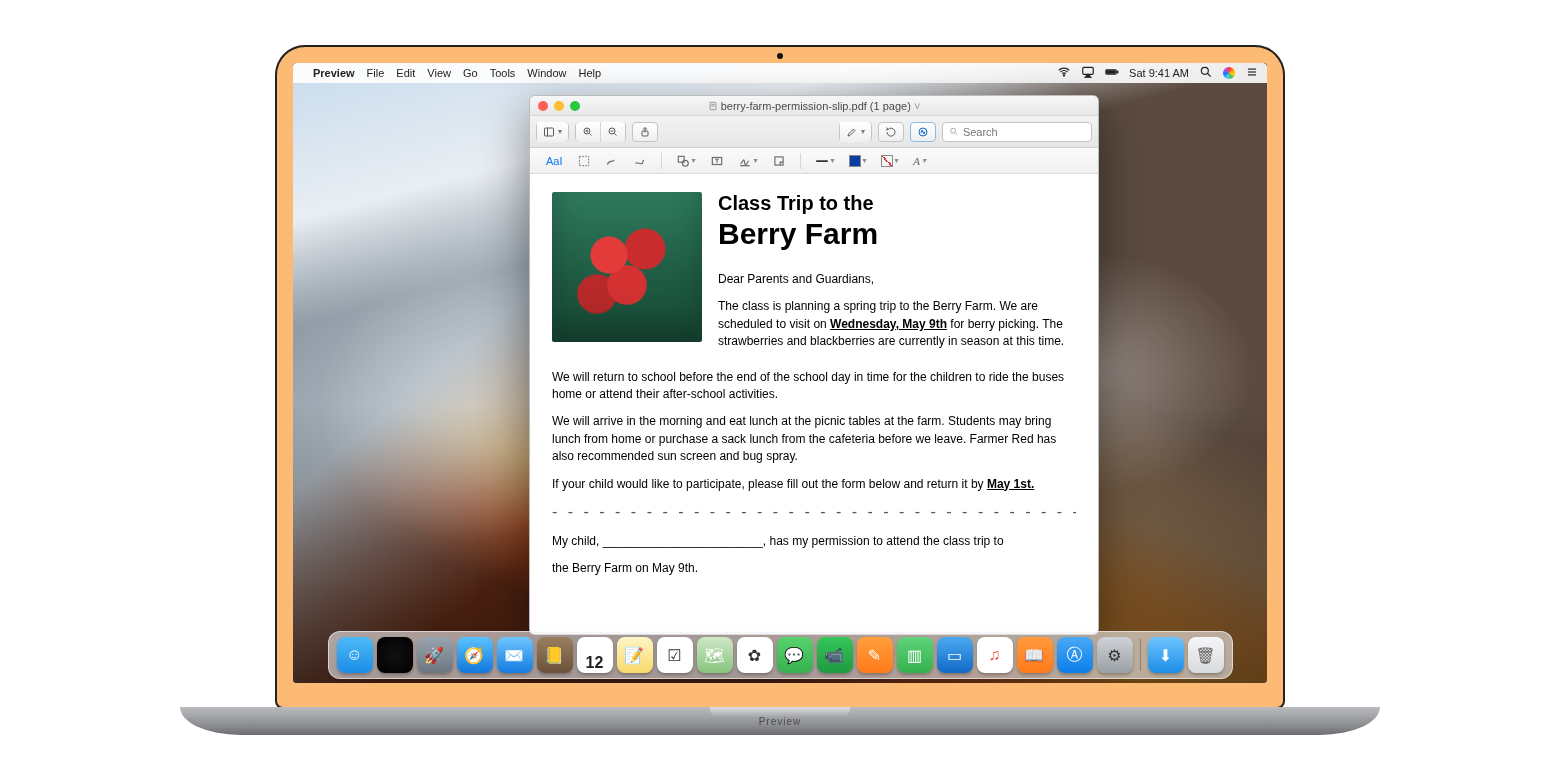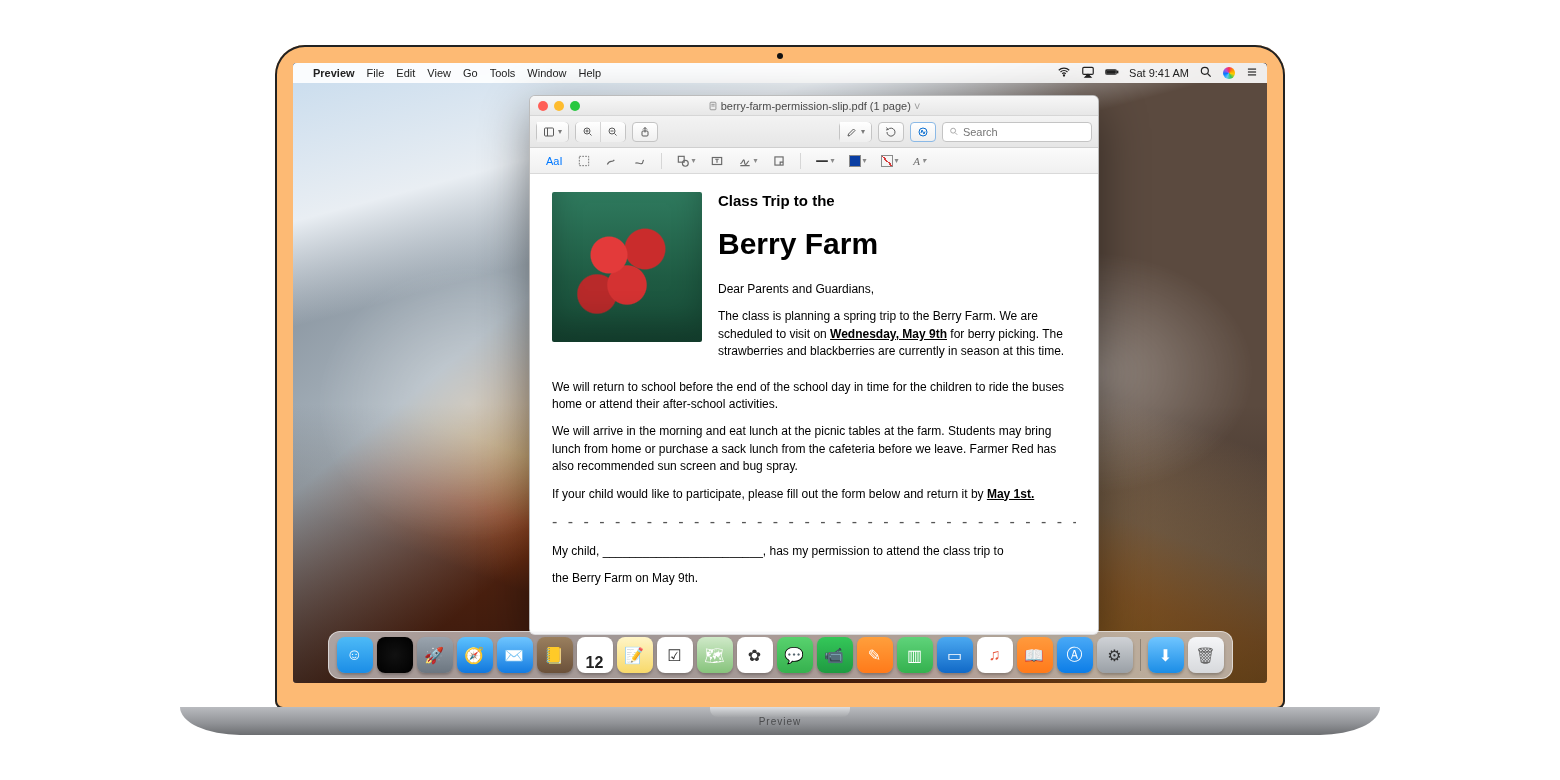--- a/index.html
+++ b/index.html
@@ -269,21 +269,21 @@
     width: 150px; height: 150px;
     border-radius: 2px;
     background:
       radial-gradient(circle at 38% 42%, #e33a3a 0 14%, transparent 15%),
       radial-gradient(circle at 62% 38%, #c92c2c 0 15%, transparent 16%),
       radial-gradient(circle at 50% 62%, #d43232 0 16%, transparent 17%),
       radial-gradient(circle at 30% 68%, #b82a2a 0 13%, transparent 14%),
       linear-gradient(#2f7a5e,#1e5a42 60%,#184d38);
     box-shadow: inset 0 -20px 30px rgba(0,0,0,0.25);
   }
-  .doc-head .kicker{font-weight:800;font-size:15px;margin-bottom:18px;}
+  .doc-head .kicker{font-weight:800;font-size:20px;margin-bottom:2px;}
   .doc-head h1{font-size:30px;font-weight:900;margin-bottom:20px;}
   .doc-top .para{font-size:12px;margin-bottom:10px;line-height:1.35;}
   .document .para{font-size:12px;margin-bottom:10px;line-height:1.45;}
   .document b{font-weight:700;text-decoration:underline;}
   .cutline{
     letter-spacing:3px;color:#555;margin:8px 0 12px;
     white-space:nowrap;overflow:hidden;
   }
 </style>
 </head>

